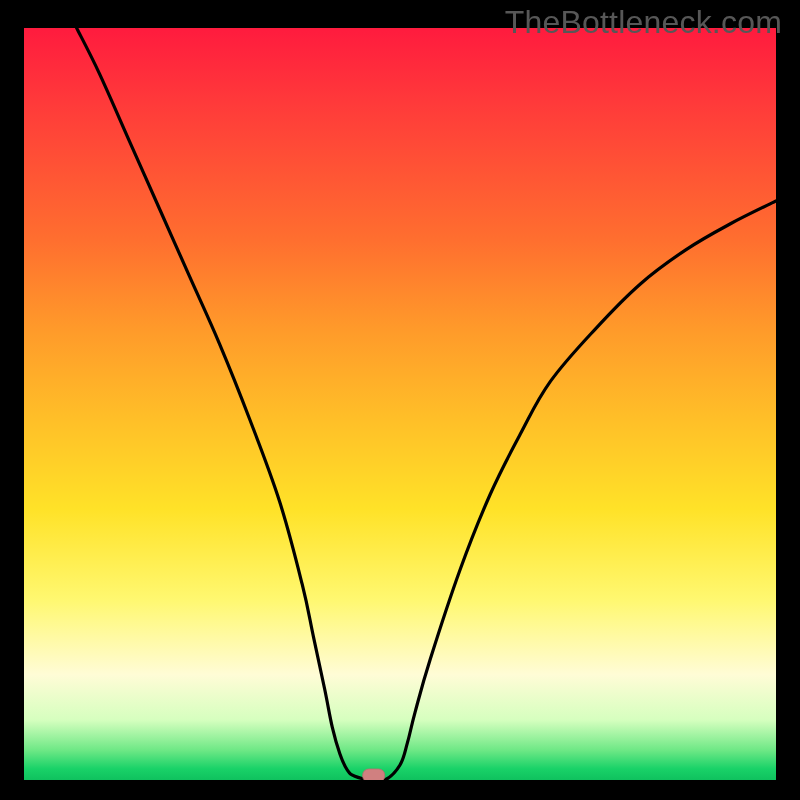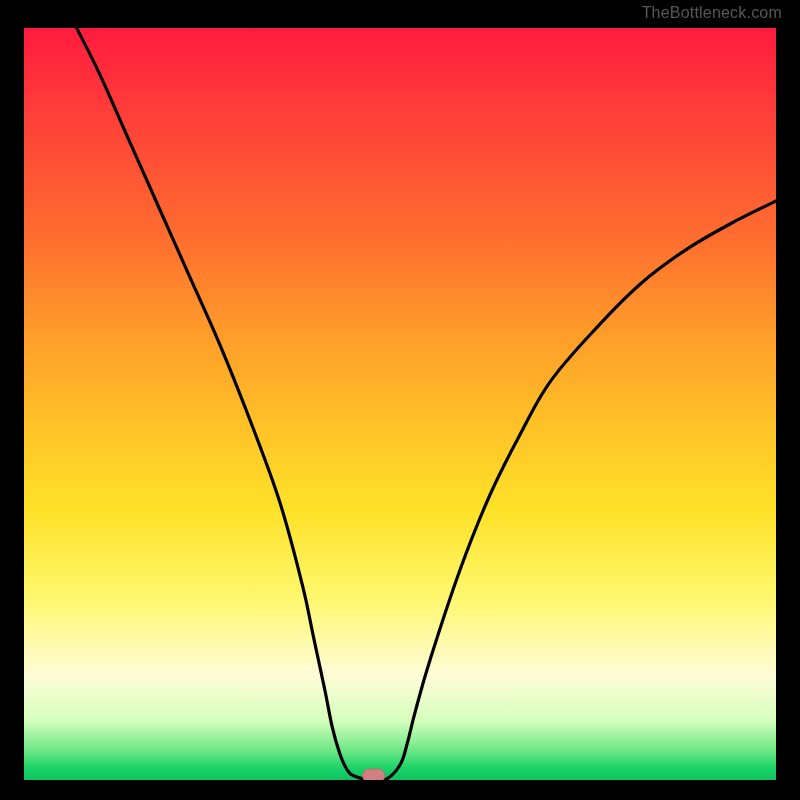--- a/index.html
+++ b/index.html
@@ -14,21 +14,21 @@
   .wrap {
     position: relative;
     width: 800px;
     height: 800px;
   }
   .watermark {
     position: absolute;
     top: 4px;
     right: 18px;
     color: #575757;
-    font-size: 16px;
+    font-size: 32px;
     font-weight: 500;
     letter-spacing: 0.2px;
     z-index: 5;
   }
   .frame {
     position: absolute;
     left: 24px;
     top: 28px;
     width: 752px;
     height: 752px;

